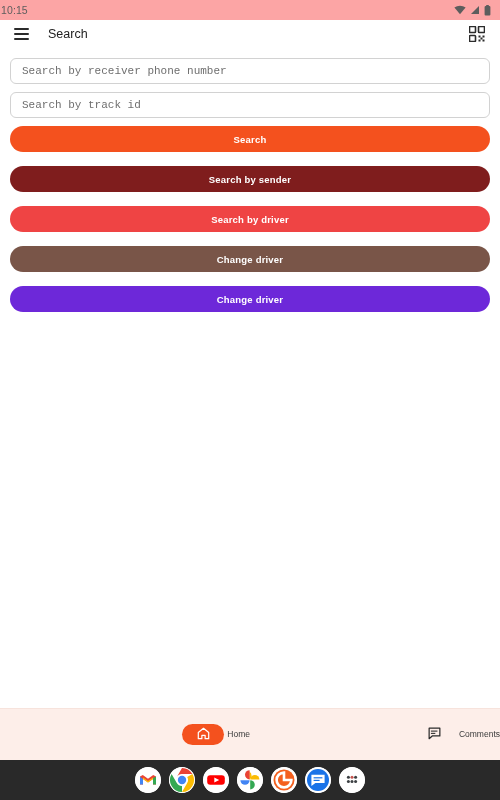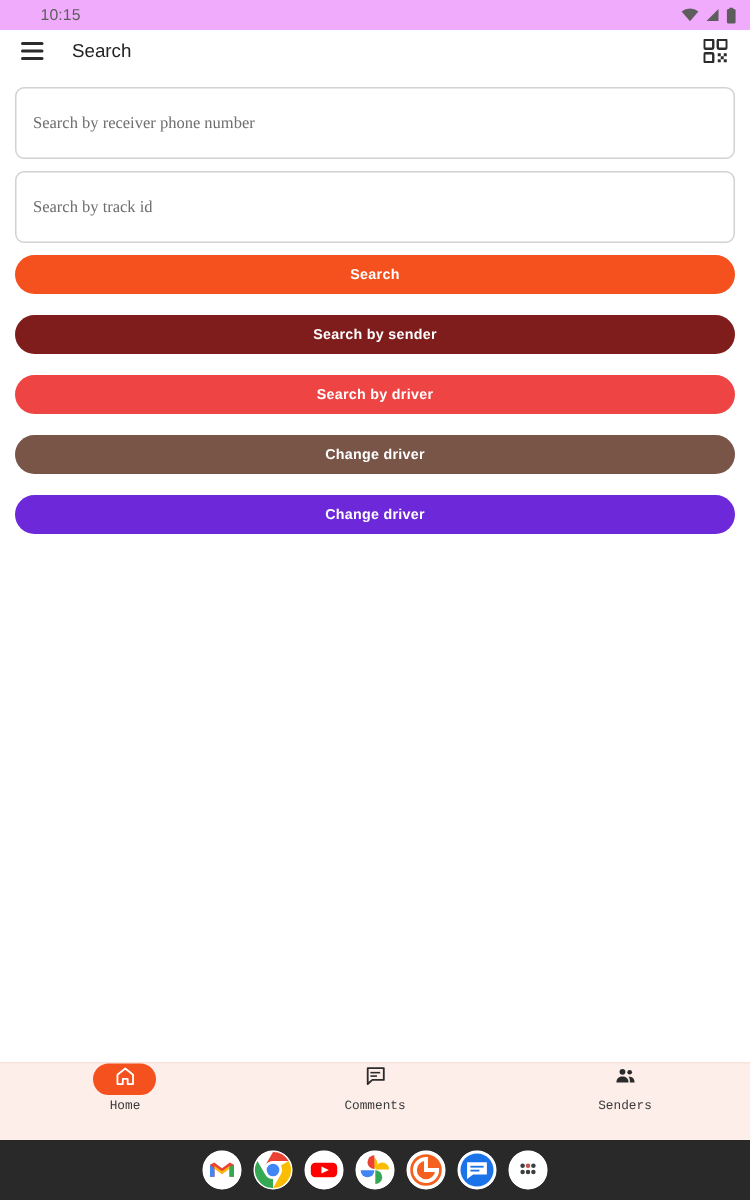--- a/index.html
+++ b/index.html
@@ -20,22 +20,22 @@
     flex-direction: column;
   }
 
   
   .status-bar {
     height: 20px;
     flex: 0 0 20px;
     display: flex;
     align-items: center;
     justify-content: space-between;
-    padding: 0 9px 0 27px;
-    background: #f0abfc;
+    padding: 0 9px 0 1px;
+    background: #fca5a5;
   }
   .status-time {
     font-size: 10.5px;
     color: #5d5d5d;
     letter-spacing: .1px;
     line-height: 1;
   }
   .status-icons {
     display: flex;
     align-items: center;
@@ -88,25 +88,25 @@
   
   .content {
     flex: 1 1 auto;
     background: #ffffff;
     padding: 10px 10px 0 10px;
     overflow: hidden;
   }
 
   .field {
     width: 100%;
-    height: 48px;
+    height: 26px;
     border: 1px solid #d2d2d2;
     border-radius: 6px;
     background: #ffffff;
-    font-family: Liberation Serif, serif;
+    font-family: Liberation Mono, monospace;
     font-size: 11px;
     color: #2b2b2b;
     padding: 0 11px;
     outline: none;
     display: block;
     margin-bottom: 8px;
   }
   .field::placeholder { color: #6e6e6e; }
 
   .btn {
@@ -132,27 +132,25 @@
     flex: 0 0 52px;
     height: 52px;
     background: #fdeee9;
     display: flex;
     align-items: center;
     border-top: 1px solid #f7e3dc;
   }
   .nav-item {
     flex: 1 1 0;
     display: flex;
-    flex-direction: column;
-    align-items: center;
-    justify-content: flex-start;
+    align-items: center;
+    justify-content: flex-end;
     gap: 3px;
     cursor: pointer;
     height: 100%;
-    font-family: Liberation Mono, monospace;
   }
   .nav-pill {
     width: 42px;
     height: 21px;
     border-radius: 12px;
     display: flex;
     align-items: center;
     justify-content: center;
   }
   .nav-plain {
@@ -271,33 +269,20 @@
           <svg width="13" height="13" viewBox="0 0 16 16">
             <path d="M1.4 1.4 H14.6 V11 H5.2 L1.4 14.4 Z" fill="none" stroke="#2b2b2b" stroke-width="1.5" stroke-linejoin="round"></path>
             <rect x="3.6" y="4.4" width="8" height="1.3" fill="#2b2b2b"></rect>
             <rect x="3.6" y="7.2" width="5.4" height="1.3" fill="#2b2b2b"></rect>
           </svg>
         </span>
       </div>
       <div class="nav-label">Comments</div>
     </div>
 
-    <div class="nav-item">
-      <div class="nav-plain">
-        <span>
-          <svg width="14" height="13" viewBox="0 0 18 16">
-            <circle cx="6.4" cy="4.2" r="2.5" fill="#2b2b2b"></circle>
-            <circle cx="12.6" cy="4.6" r="2" fill="#2b2b2b"></circle>
-            <path d="M1.2 13.4 C1.2 9.8 3.6 8.2 6.4 8.2 C9.2 8.2 11.6 9.8 11.6 13.4 Z" fill="#2b2b2b"></path>
-            <path d="M12 8.4 C14.8 8.4 16.8 9.8 16.8 13.4 L12.8 13.4 C12.8 11.2 12.6 9.6 11.6 8.5 Z" fill="#2b2b2b"></path>
-          </svg>
-        </span>
-      </div>
-      <div class="nav-label">Senders</div>
-    </div>
 
   </div>
 
   <div class="dock">
 
     <div class="dock-icon">
       <svg width="26" height="26" viewBox="0 0 26 26">
         <circle cx="13" cy="13" r="13" fill="#ffffff"></circle>
         <path d="M5 9.5 L5 17.5 L8 17.5 L8 12 L13 15.6 L18 12 L18 17.5 L21 17.5 L21 9.5 L18.2 8 L13 11.8 L7.8 8 Z" fill="#ea4335"></path>
         <path d="M5 9.5 L5 17.5 L8 17.5 L8 12 L5.6 10.2 Z" fill="#4285f4"></path>

